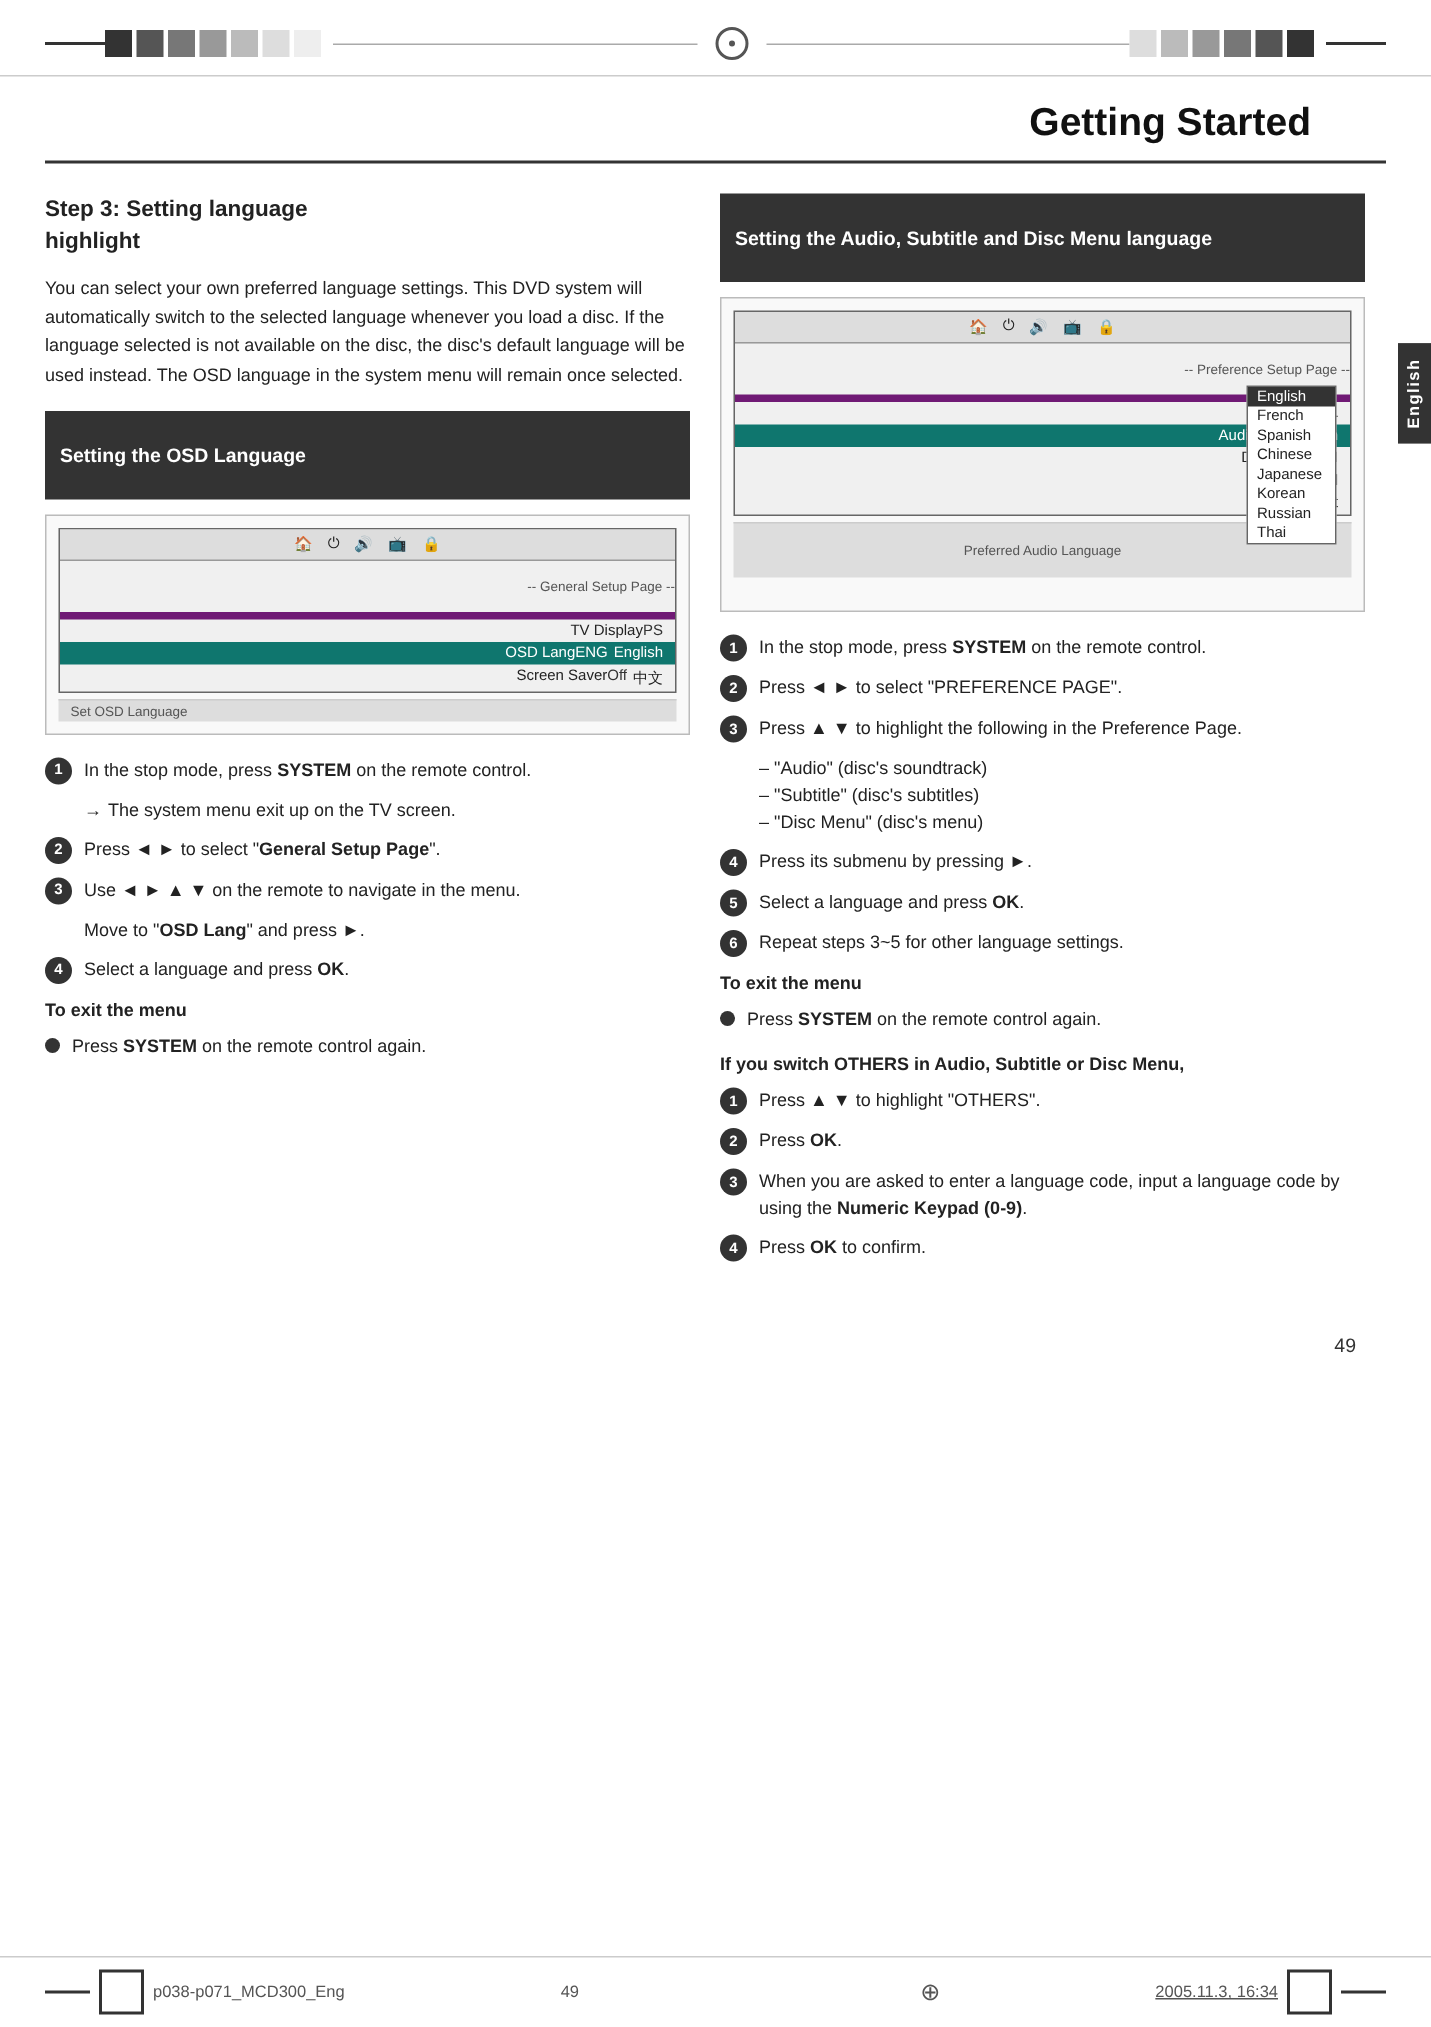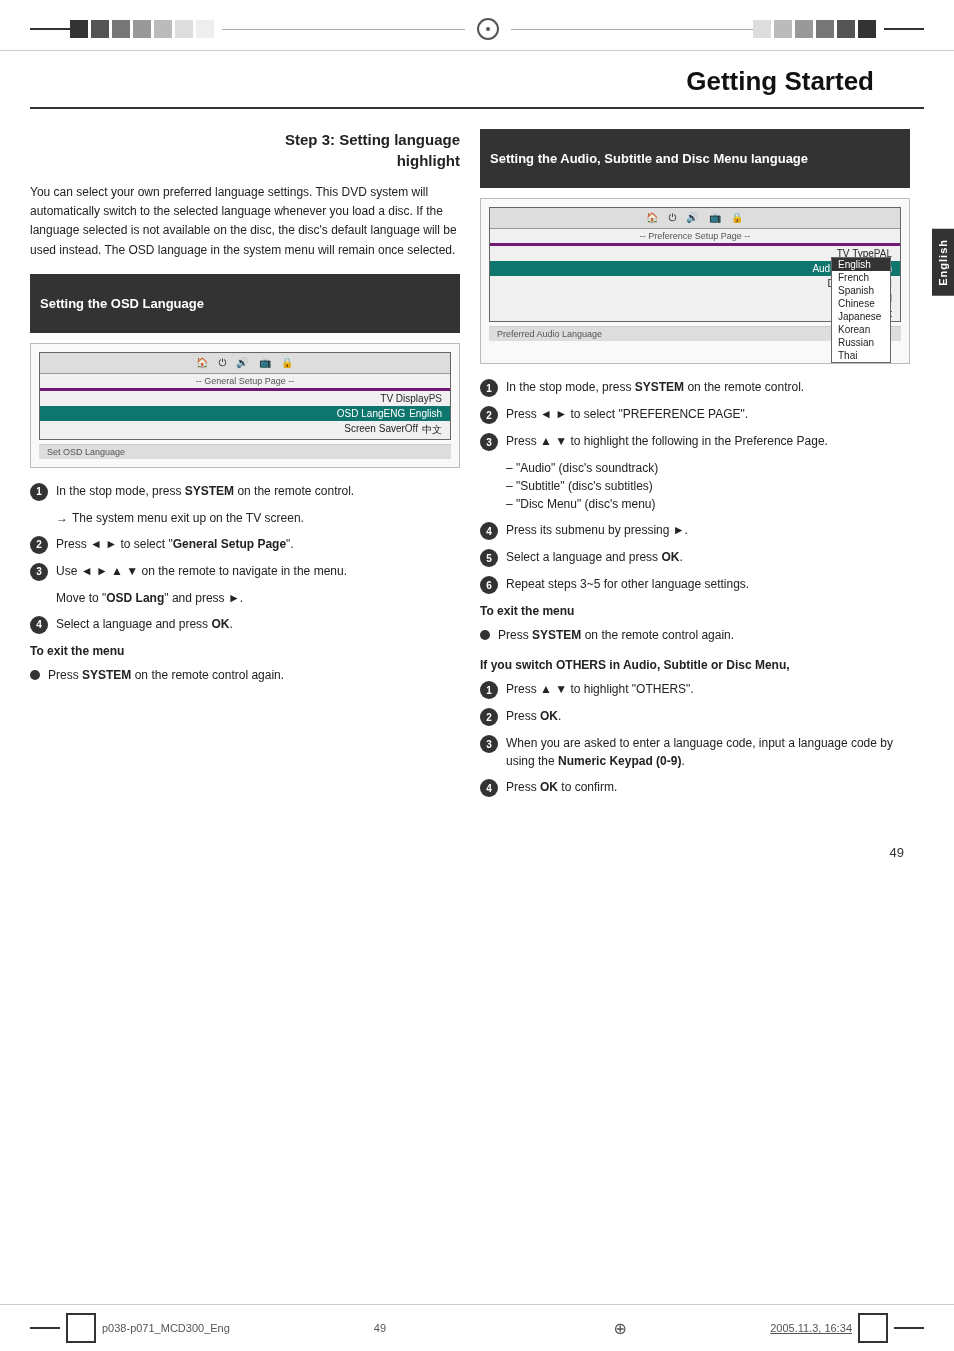--- a/index.html
+++ b/index.html
@@ -104,21 +104,21 @@
       color: #fff;
       font-weight: bold;
       font-size: 13px;
       padding: 22px 10px;
       margin-bottom: 10px;
     }
 
     .step-title {
       font-size: 15px;
       font-weight: bold;
-      text-align: right;
+      text-align: left;
       margin-bottom: 12px;
       line-height: 1.4;
     }
 
     .intro-text {
       font-size: 12px;
       line-height: 1.6;
       margin-bottom: 14px;
       color: #222;
     }
@@ -143,24 +143,24 @@
     .mini-menu-icons {
       display: flex;
       gap: 10px;
       padding: 4px 8px;
       background: #ddd;
       border-bottom: 1px solid #999;
       justify-content: center;
     }
     .mini-menu-label {
       font-size: 9px;
-      text-align: center;
+      text-align: right;
       color: #555;
-      padding: 2px 0;
-      border-bottom: 3px solid #701a75;
+      padding: 12px 0;
+      border-bottom: 5px solid #701a75;
     }
     .mini-menu-row {
       display: flex;
       justify-content: flex-end;
       padding: 2px 8px;
       font-size: 10px;
     }
     .mini-menu-row.highlight {
       background: #0f766e;
       color: #fff;
@@ -239,23 +239,24 @@
       color: #333;
       text-align: right;
       padding-right: 50px;
       margin-top: 20px;
     }
 
     
     .preferred-label {
       font-size: 9px;
       background: #ddd;
-      padding: 2px 8px;
+      padding: 13px 8px;
       border-top: 1px solid #ccc;
       color: #555;
+      text-align: center;
     }
   </style>
 </head>
 <body>
 
 <div class="top-bar">
   <div style="width:40px;height:2px;background:#333;"></div>
   <div class="top-bar-squares">
     <div class="sq" style="background:#333"></div>
     <div class="sq" style="background:#555"></div>

